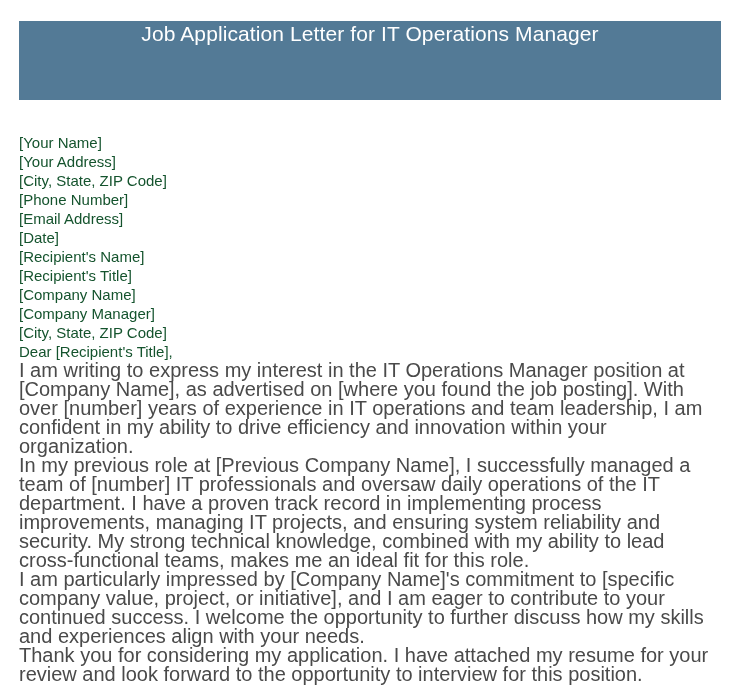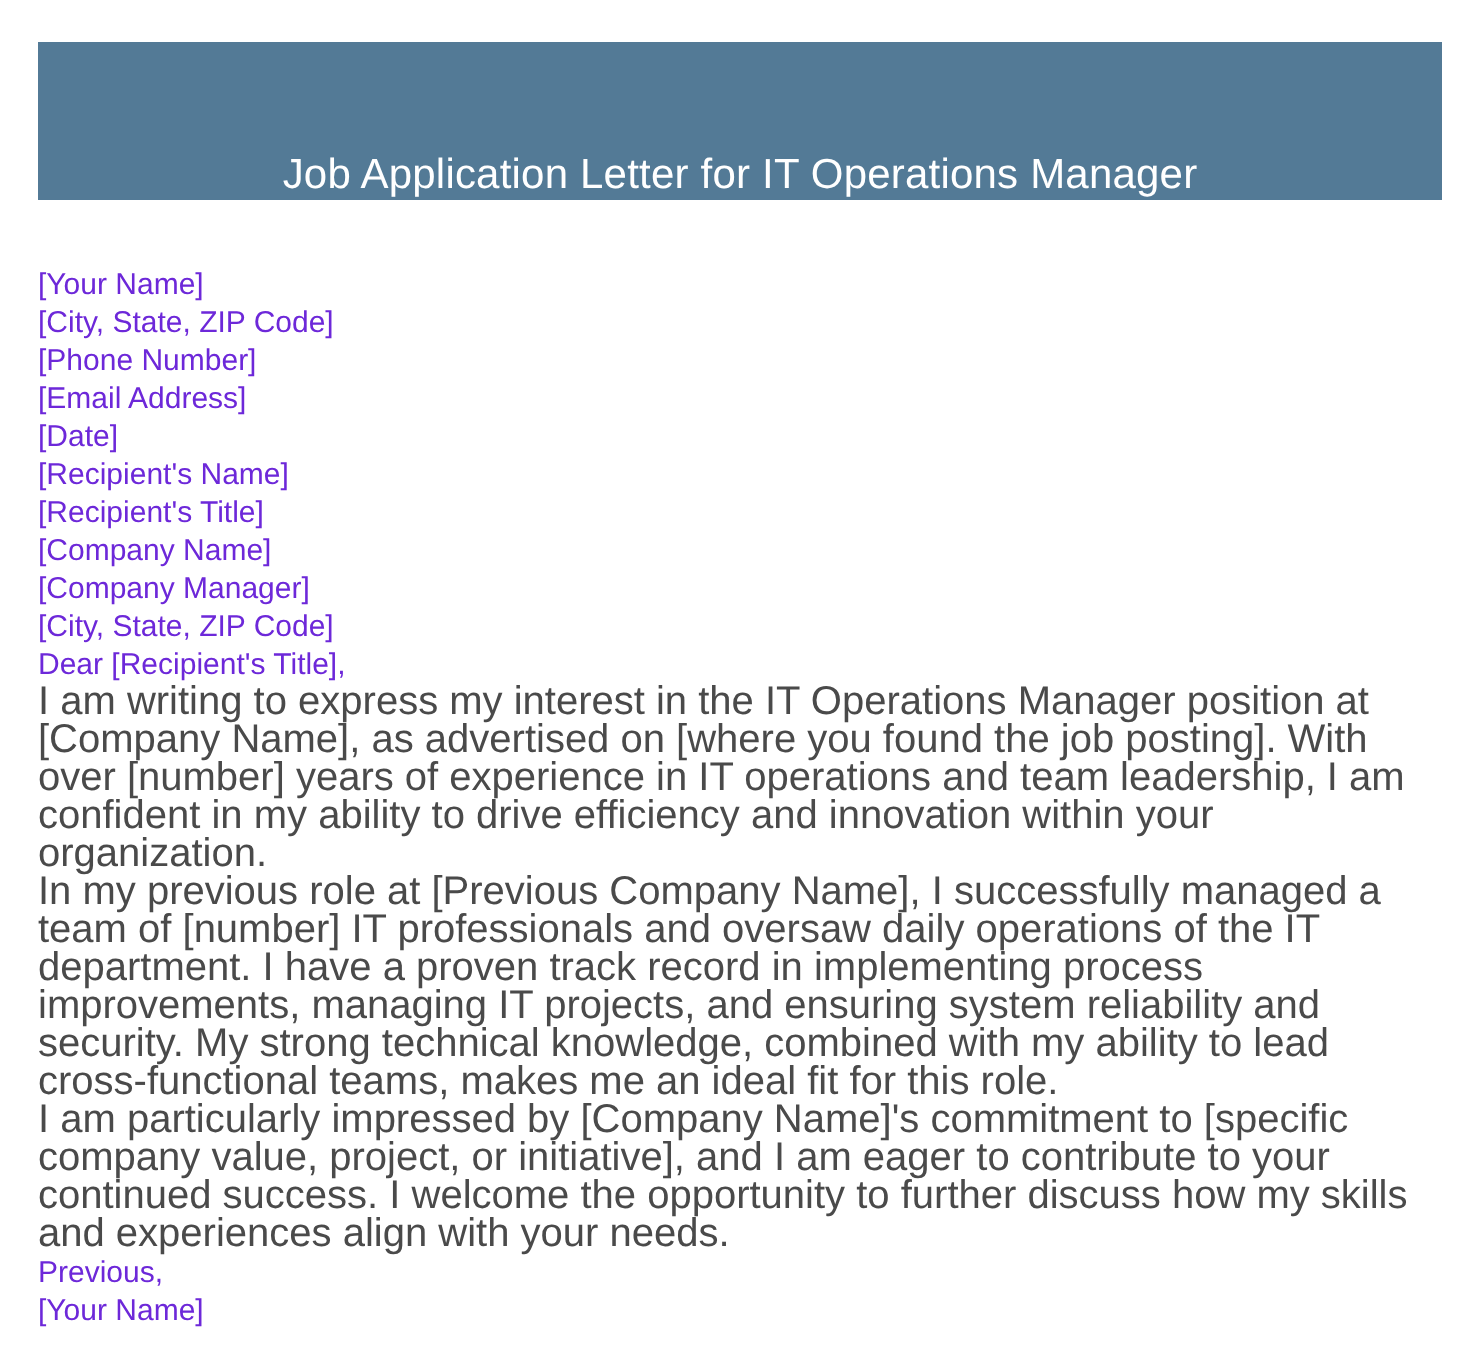--- a/index.html
+++ b/index.html
@@ -24,21 +24,21 @@
   }
   
   .header-banner {
     position: absolute;
     left: 19px;
     top: 21px;
     width: 702px;
     height: 79px;
     background: #537A96;
     display: flex;
-    align-items: flex-end;
+    align-items: flex-start;
     justify-content: center;
     box-sizing: border-box;
   }
   .header-title {
     color: #ffffff;
     font-size: 21px;
     font-weight: 400;
     line-height: 1.2;
     letter-spacing: 0.1px;
     text-align: center;
@@ -55,21 +55,21 @@
     font-size: 15px;
     line-height: 19px;
     font-family: "Liberation Sans", sans-serif;
     box-sizing: border-box;
   }
   .letter-line {
     margin: 0;
     padding: 0;
     font-size: 15px;
     line-height: 19px;
-    color: #6d28d9;
+    color: #14532d;
     white-space: nowrap;
   }
   .letter-paragraph {
     margin: 0;
     padding: 0;
     font-size: 20px;
     line-height: 19px;
     color: #4a4a4a;
     text-align: left;
   }
@@ -80,37 +80,39 @@
 <div class="page">
 
   <div class="header-banner">
     <div class="header-title">Job Application Letter for IT Operations Manager</div>
   </div>
 
   <div class="letter-body">
 
     <div>
       <div class="letter-line">[Your Name]</div>
+      <div class="letter-line">[Your Address]</div>
       <div class="letter-line">[City, State, ZIP Code]</div>
       <div class="letter-line">[Phone Number]</div>
       <div class="letter-line">[Email Address]</div>
       <div class="letter-line">[Date]</div>
     </div>
 
     <div>
       <div class="letter-line">[Recipient's Name]</div>
       <div class="letter-line">[Recipient's Title]</div>
       <div class="letter-line">[Company Name]</div>
       <div class="letter-line">[Company Manager]</div>
       <div class="letter-line">[City, State, ZIP Code]</div>
     </div>
 
     <div class="letter-line">Dear [Recipient's Title],</div>
 
     <p class="letter-paragraph">I am writing to express my interest in the IT Operations Manager position at [Company Name], as advertised on [where you found the job posting]. With over [number] years of experience in IT operations and team leadership, I am confident in my ability to drive efficiency and innovation within your organization.</p>
     <p class="letter-paragraph">In my previous role at [Previous Company Name], I successfully managed a team of [number] IT professionals and oversaw daily operations of the IT department. I have a proven track record in implementing process improvements, managing IT projects, and ensuring system reliability and security. My strong technical knowledge, combined with my ability to lead cross-functional teams, makes me an ideal fit for this role.</p>
     <p class="letter-paragraph">I am particularly impressed by [Company Name]'s commitment to [specific company value, project, or initiative], and I am eager to contribute to your continued success. I welcome the opportunity to further discuss how my skills and experiences align with your needs.</p>
+    <p class="letter-paragraph">Thank you for considering my application. I have attached my resume for your review and look forward to the opportunity to interview for this position.</p>
 
     <div class="letter-line">Previous,</div>
     <div class="letter-line">[Your Name]</div>
 
   </div>
 </div>
 
 </body></html>

